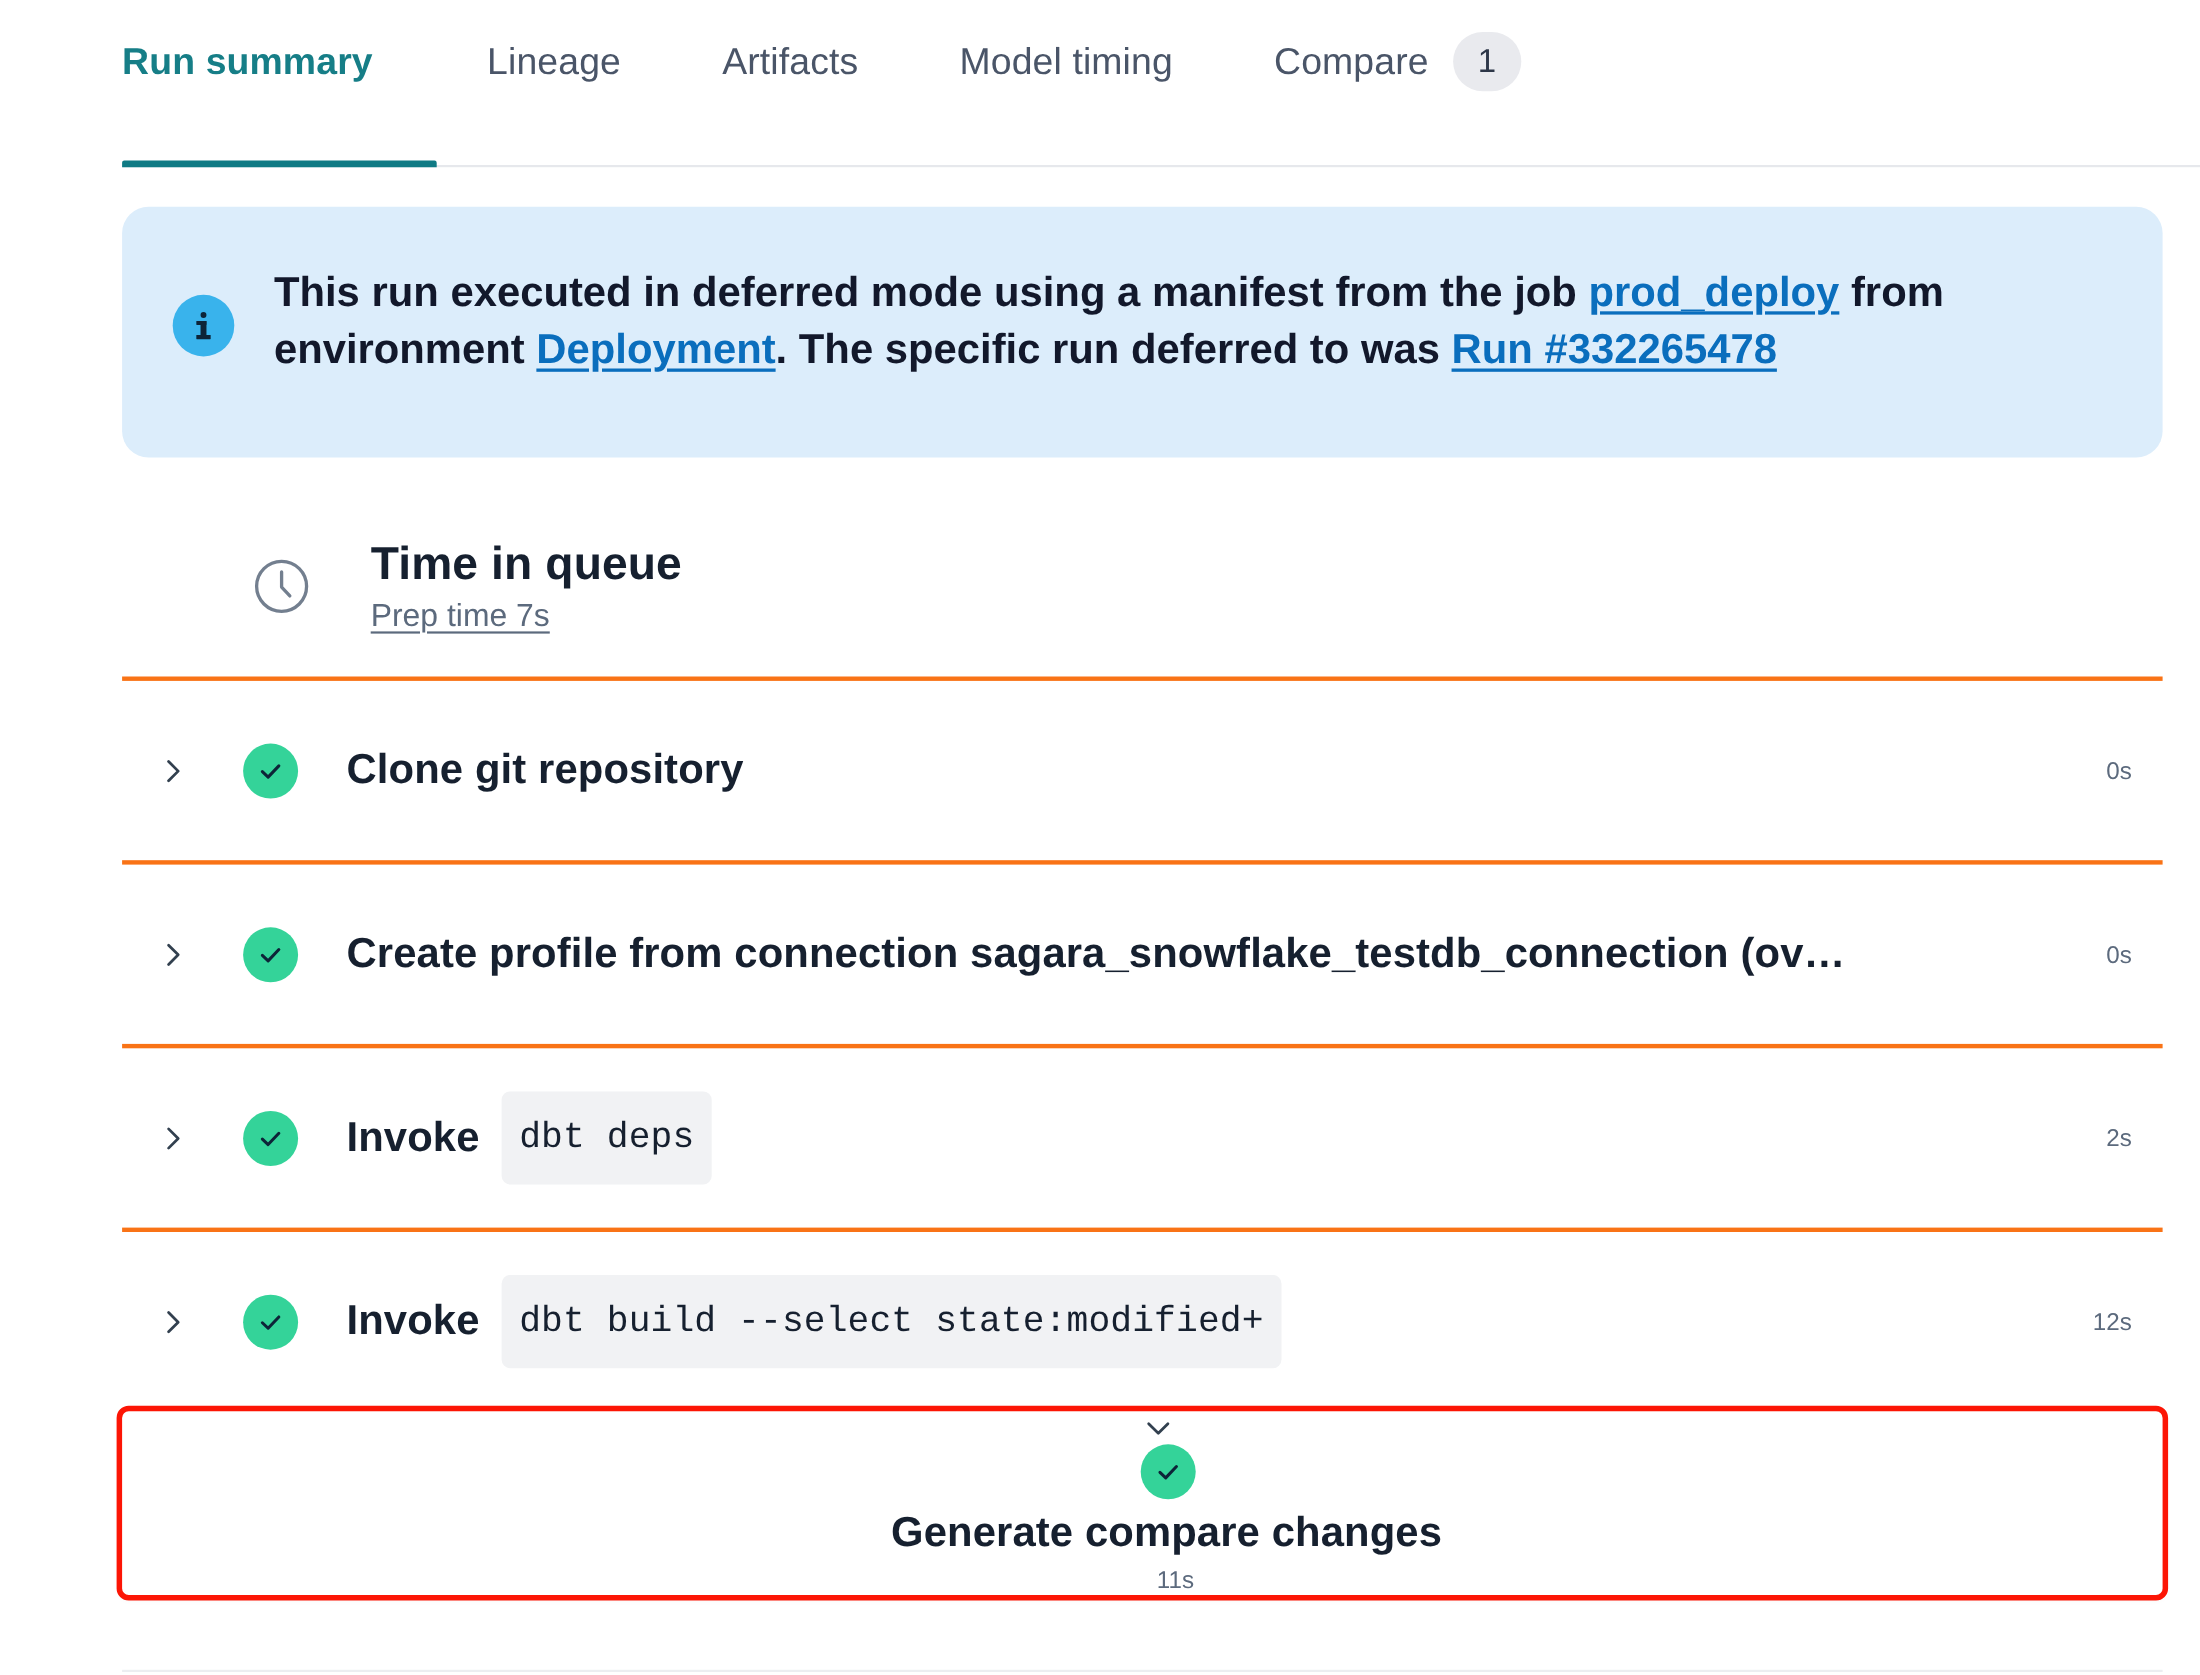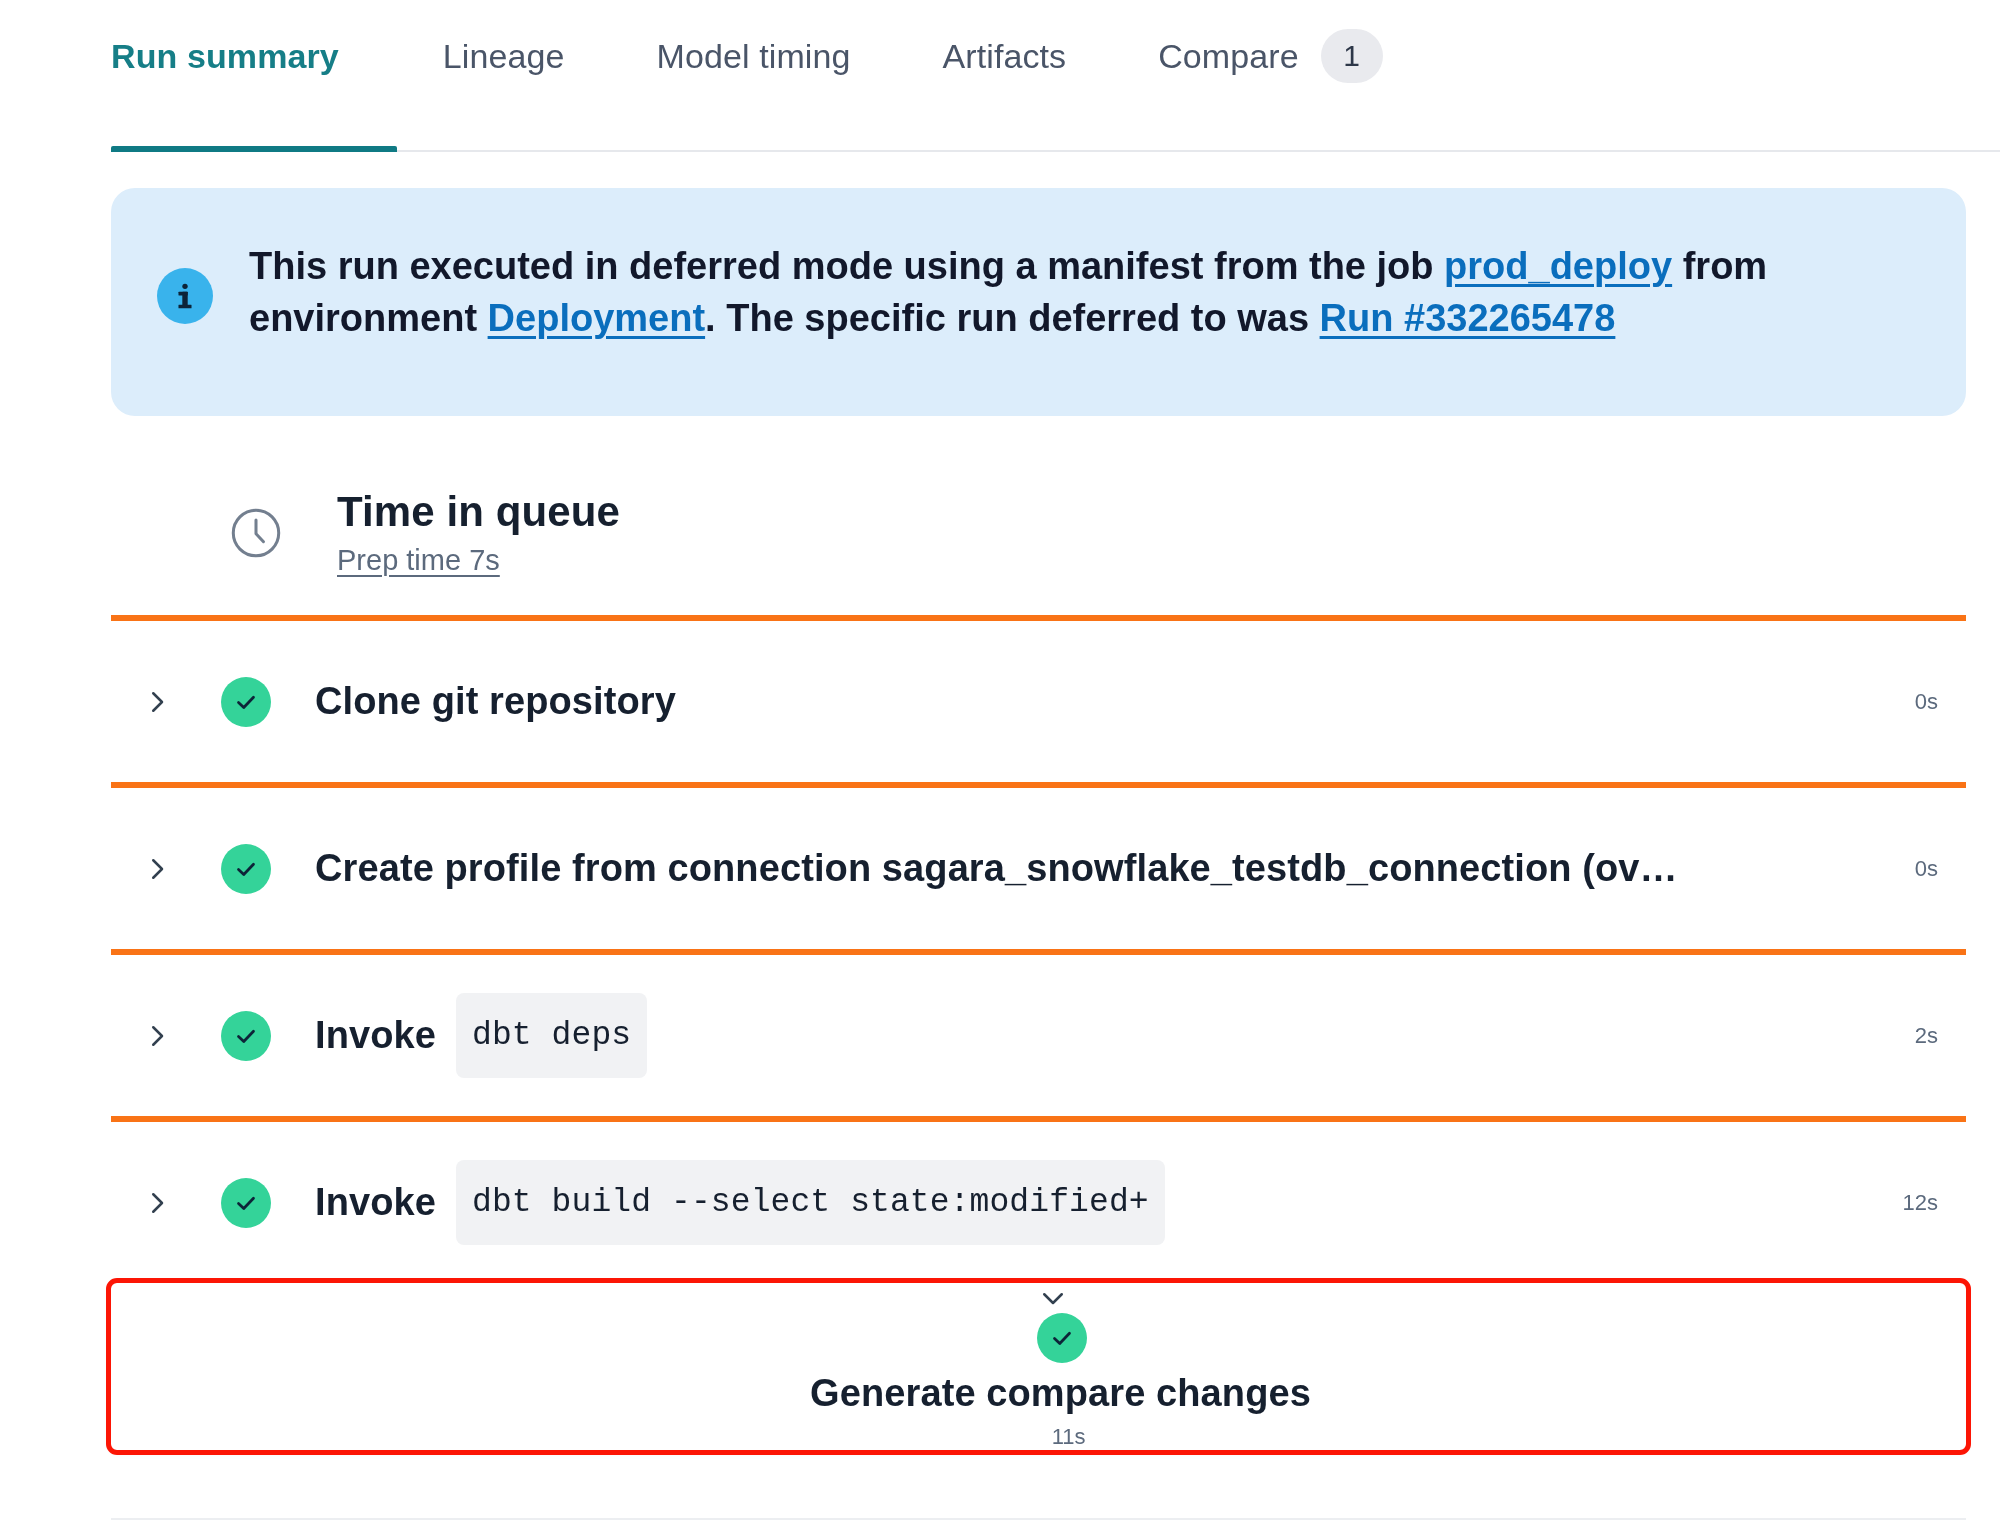--- a/index.html
+++ b/index.html
@@ -166,21 +166,21 @@
   .steps {
     position: absolute;
     left: 73px; top: 615px;
     width: 1855px;
   }
   .step {
     position: relative;
     height: 167px;
     display: flex;
     align-items: center;
-    border-top: 6px solid #f97316;
+    border-top: 4px solid #f97316;
     cursor: pointer;
   }
   .step-chevron {
     width: 36px;
     margin-left: 28px;
     flex: 0 0 auto;
     display: flex; align-items: center; justify-content: center;
     cursor: pointer;
   }
   .step-status {
@@ -264,25 +264,25 @@
 
       <div class="tab active">
         <span>Run summary</span>
       </div>
 
       <div class="tab">
         <span>Lineage</span>
       </div>
 
       <div class="tab">
+        <span>Artifacts</span>
+      </div>
+
+      <div class="tab">
         <span>Model timing</span>
-      </div>
-
-      <div class="tab">
-        <span>Artifacts</span>
       </div>
 
       <div class="tab">
         <span>Compare</span>
         <span class="tab-badge">1</span>
       </div>
 
     </div>
   </div>
 

